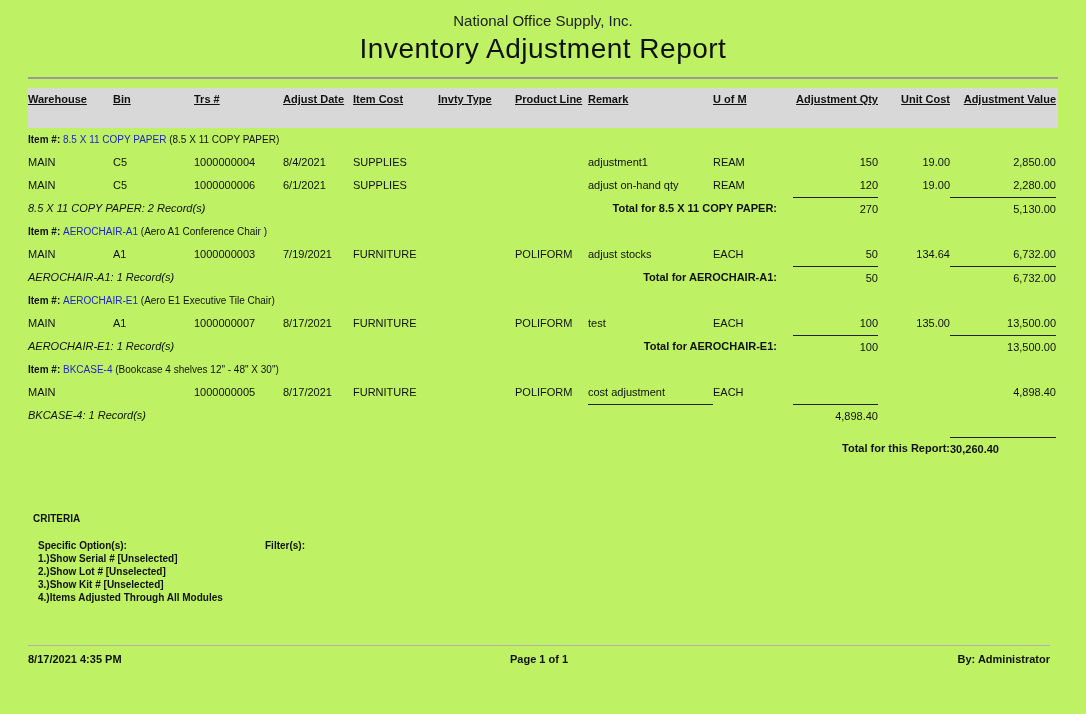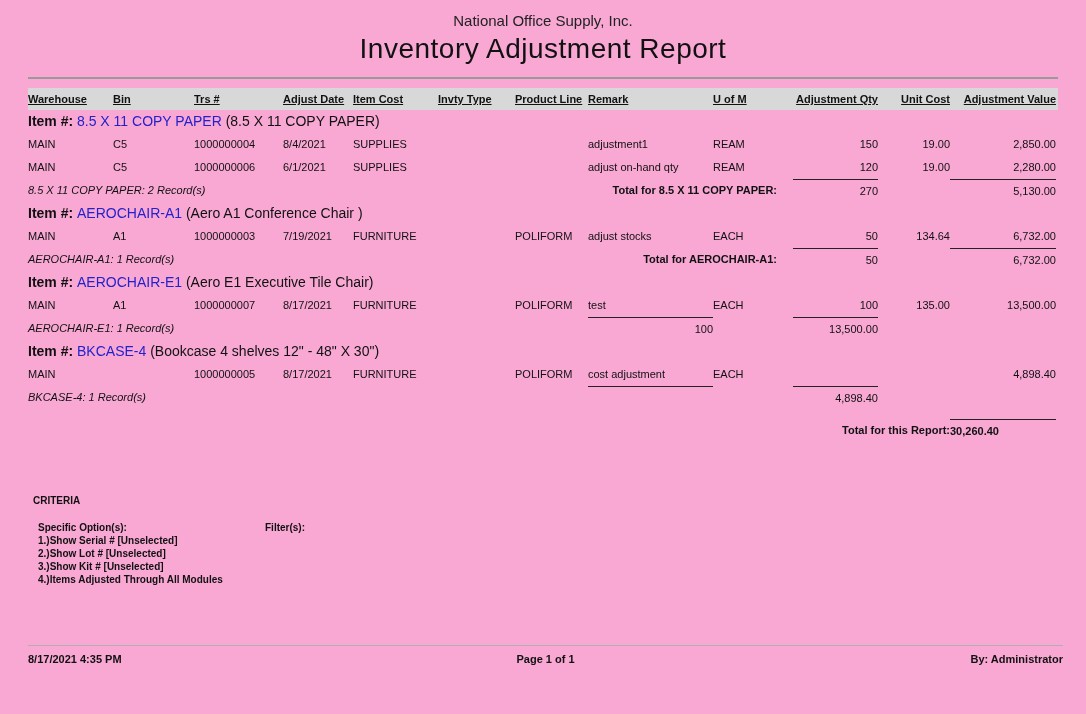--- a/index.html
+++ b/index.html
@@ -1,51 +1,51 @@
 <!DOCTYPE html>
 <html><head>
 <meta charset="utf-8">
 <style>
   * { margin:0; padding:0; box-sizing:border-box; }
   html,body { background:#fff; }
   body { width:1086px; height:714px; position:relative; font-family:"Liberation Sans","DejaVu Sans",sans-serif; color:#111; }
-  .page { position:absolute; inset:0; background:#f9a8d4; overflow:hidden; }
+  .page { position:absolute; inset:0; background:#bef264; overflow:hidden; }
 
   .company { padding-top:12px; text-align:center; font-size:15px; line-height:18px; color:#222; }
   .title   { margin-top:2px; text-align:center; font-size:28px; line-height:34px; color:#111; letter-spacing:0.5px; }
 
   .content { margin:0 28px; }
   .double-rule { margin-top:11px; height:2px; border-top:1px solid #9a9a9a; border-bottom:1px solid #9a9a9a; }
 
   .grid { display:grid; grid-template-columns:85px 81px 89px 70px 85px 77px 73px 125px 80px 85px 72px 106px; font-size:11px; }
-  .thead { margin-top:9px; background:#d8d8d8; height:22px; line-height:22px; }
+  .thead { margin-top:9px; background:#d8d8d8; height:40px; line-height:22px; }
   .thead .hc { font-weight:bold; text-decoration:underline; white-space:nowrap; overflow:hidden; }
   .r { text-align:right; }
 
   .trow { height:23px; line-height:23px; white-space:nowrap; }
-  .item-head { font-size:14px; }
+  .item-head { font-size:10px; }
   .item-head .pre { font-weight:bold; }
   .item-head .code { color:#2222cc; text-decoration:none; cursor:pointer; }
   .cell { overflow:hidden; white-space:nowrap; }
 
   .sub .rec { grid-column:1 / 8; font-style:italic; }
   .sub .tlabel { grid-column:8 / 10; font-weight:bold; text-align:right; padding-right:16px; }
   .sub .tnum { font-weight:normal; }
   .topline { border-top:1px solid #222; }
 
   .report-total { margin-top:10px; height:23px; line-height:23px; }
   .report-total .rlabel { grid-column:1 / 12; font-weight:bold; text-align:right; }
   .report-total .rvalue { font-weight:bold; border-top:1px solid #222; }
 
   .criteria-head { margin-top:52px; padding-left:5px; font-size:10px; font-weight:bold; line-height:13px; }
   .criteria-row { margin-top:14px; display:grid; grid-template-columns:227px 252px 1fr; padding-left:10px; font-size:10px; font-weight:bold; }
   .criteria-row div { line-height:13px; }
   .opt-line { line-height:13px; }
 
-  .footer { position:absolute; left:28px; right:23px; top:645px; border-top:1px solid #b0b0b0; padding-top:7px; display:flex; font-size:11px; font-weight:bold; }
+  .footer { position:absolute; left:28px; right:36px; top:645px; border-top:1px solid #b0b0b0; padding-top:7px; display:flex; font-size:11px; font-weight:bold; }
   .footer .f { flex:1; white-space:nowrap; }
   .footer .fc { text-align:center; }
   .footer .fr { text-align:right; }
 </style>
 </head>
 <body>
 
 <div class="page">
   <div class="company">National Office Supply, Inc.</div>
   <div class="title">Inventory Adjustment Report</div>
@@ -150,20 +150,21 @@
       <span class="cell"></span>
       <span class="cell">POLIFORM</span>
       <span class="cell">test</span>
       <span class="cell">EACH</span>
       <span class="cell r">100</span>
       <span class="cell r">135.00</span>
       <span class="cell r">13,500.00</span>
     </div>
     <div class="grid trow sub">
       <span class="rec">AEROCHAIR-E1: 1 Record(s)</span>
+      <span class="tlabel">Total for AEROCHAIR-E1:</span>
       <span class="tnum r topline">100</span>
       <span></span>
       <span class="tnum r topline">13,500.00</span>
     </div>
 
     <div class="trow item-head">
       <span class="pre">Item #: </span>
       <a class="code">BKCASE-4 </a>
       <span>(Bookcase 4 shelves 12" - 48" X 30")</span>
     </div>

